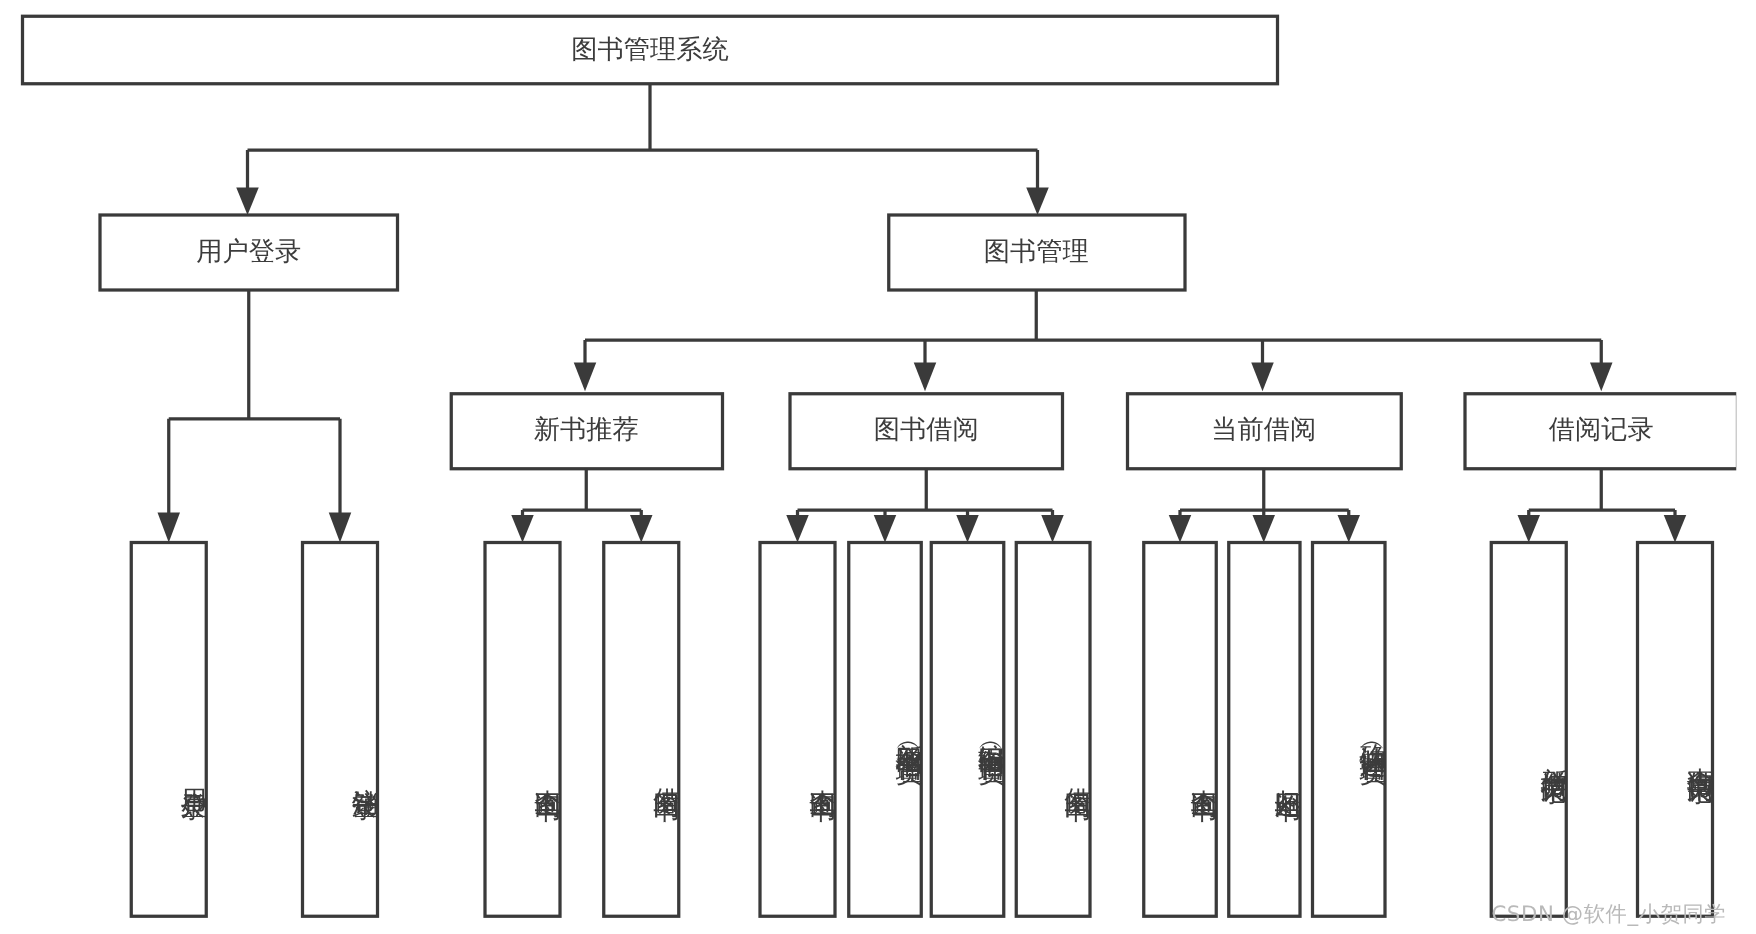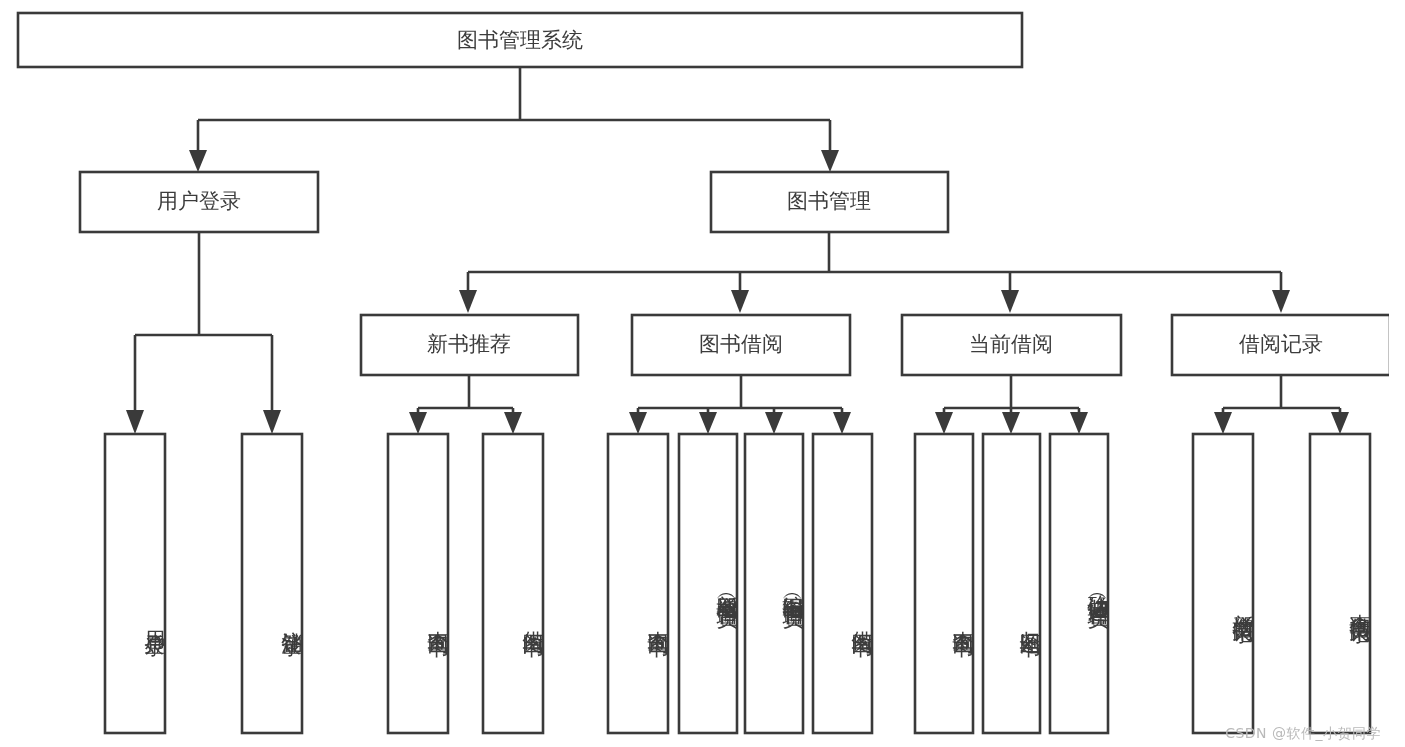--- a/index.html
+++ b/index.html
@@ -58,21 +58,21 @@
     align-items: flex-start;
     justify-content: center;
     white-space: nowrap;
     pointer-events: none;
   }
   .watermark {
     position: absolute;
     right: 8px;
     bottom: 4px;
     font-family: "DejaVu Sans", "Liberation Sans", sans-serif;
-    font-size: 14px;
+    font-size: 17px;
     color: #b9b9b9;
     letter-spacing: 0.5px;
     white-space: nowrap;
   }
 </style>
 </head>
 <body>
 
 <div id="canvas">
 

